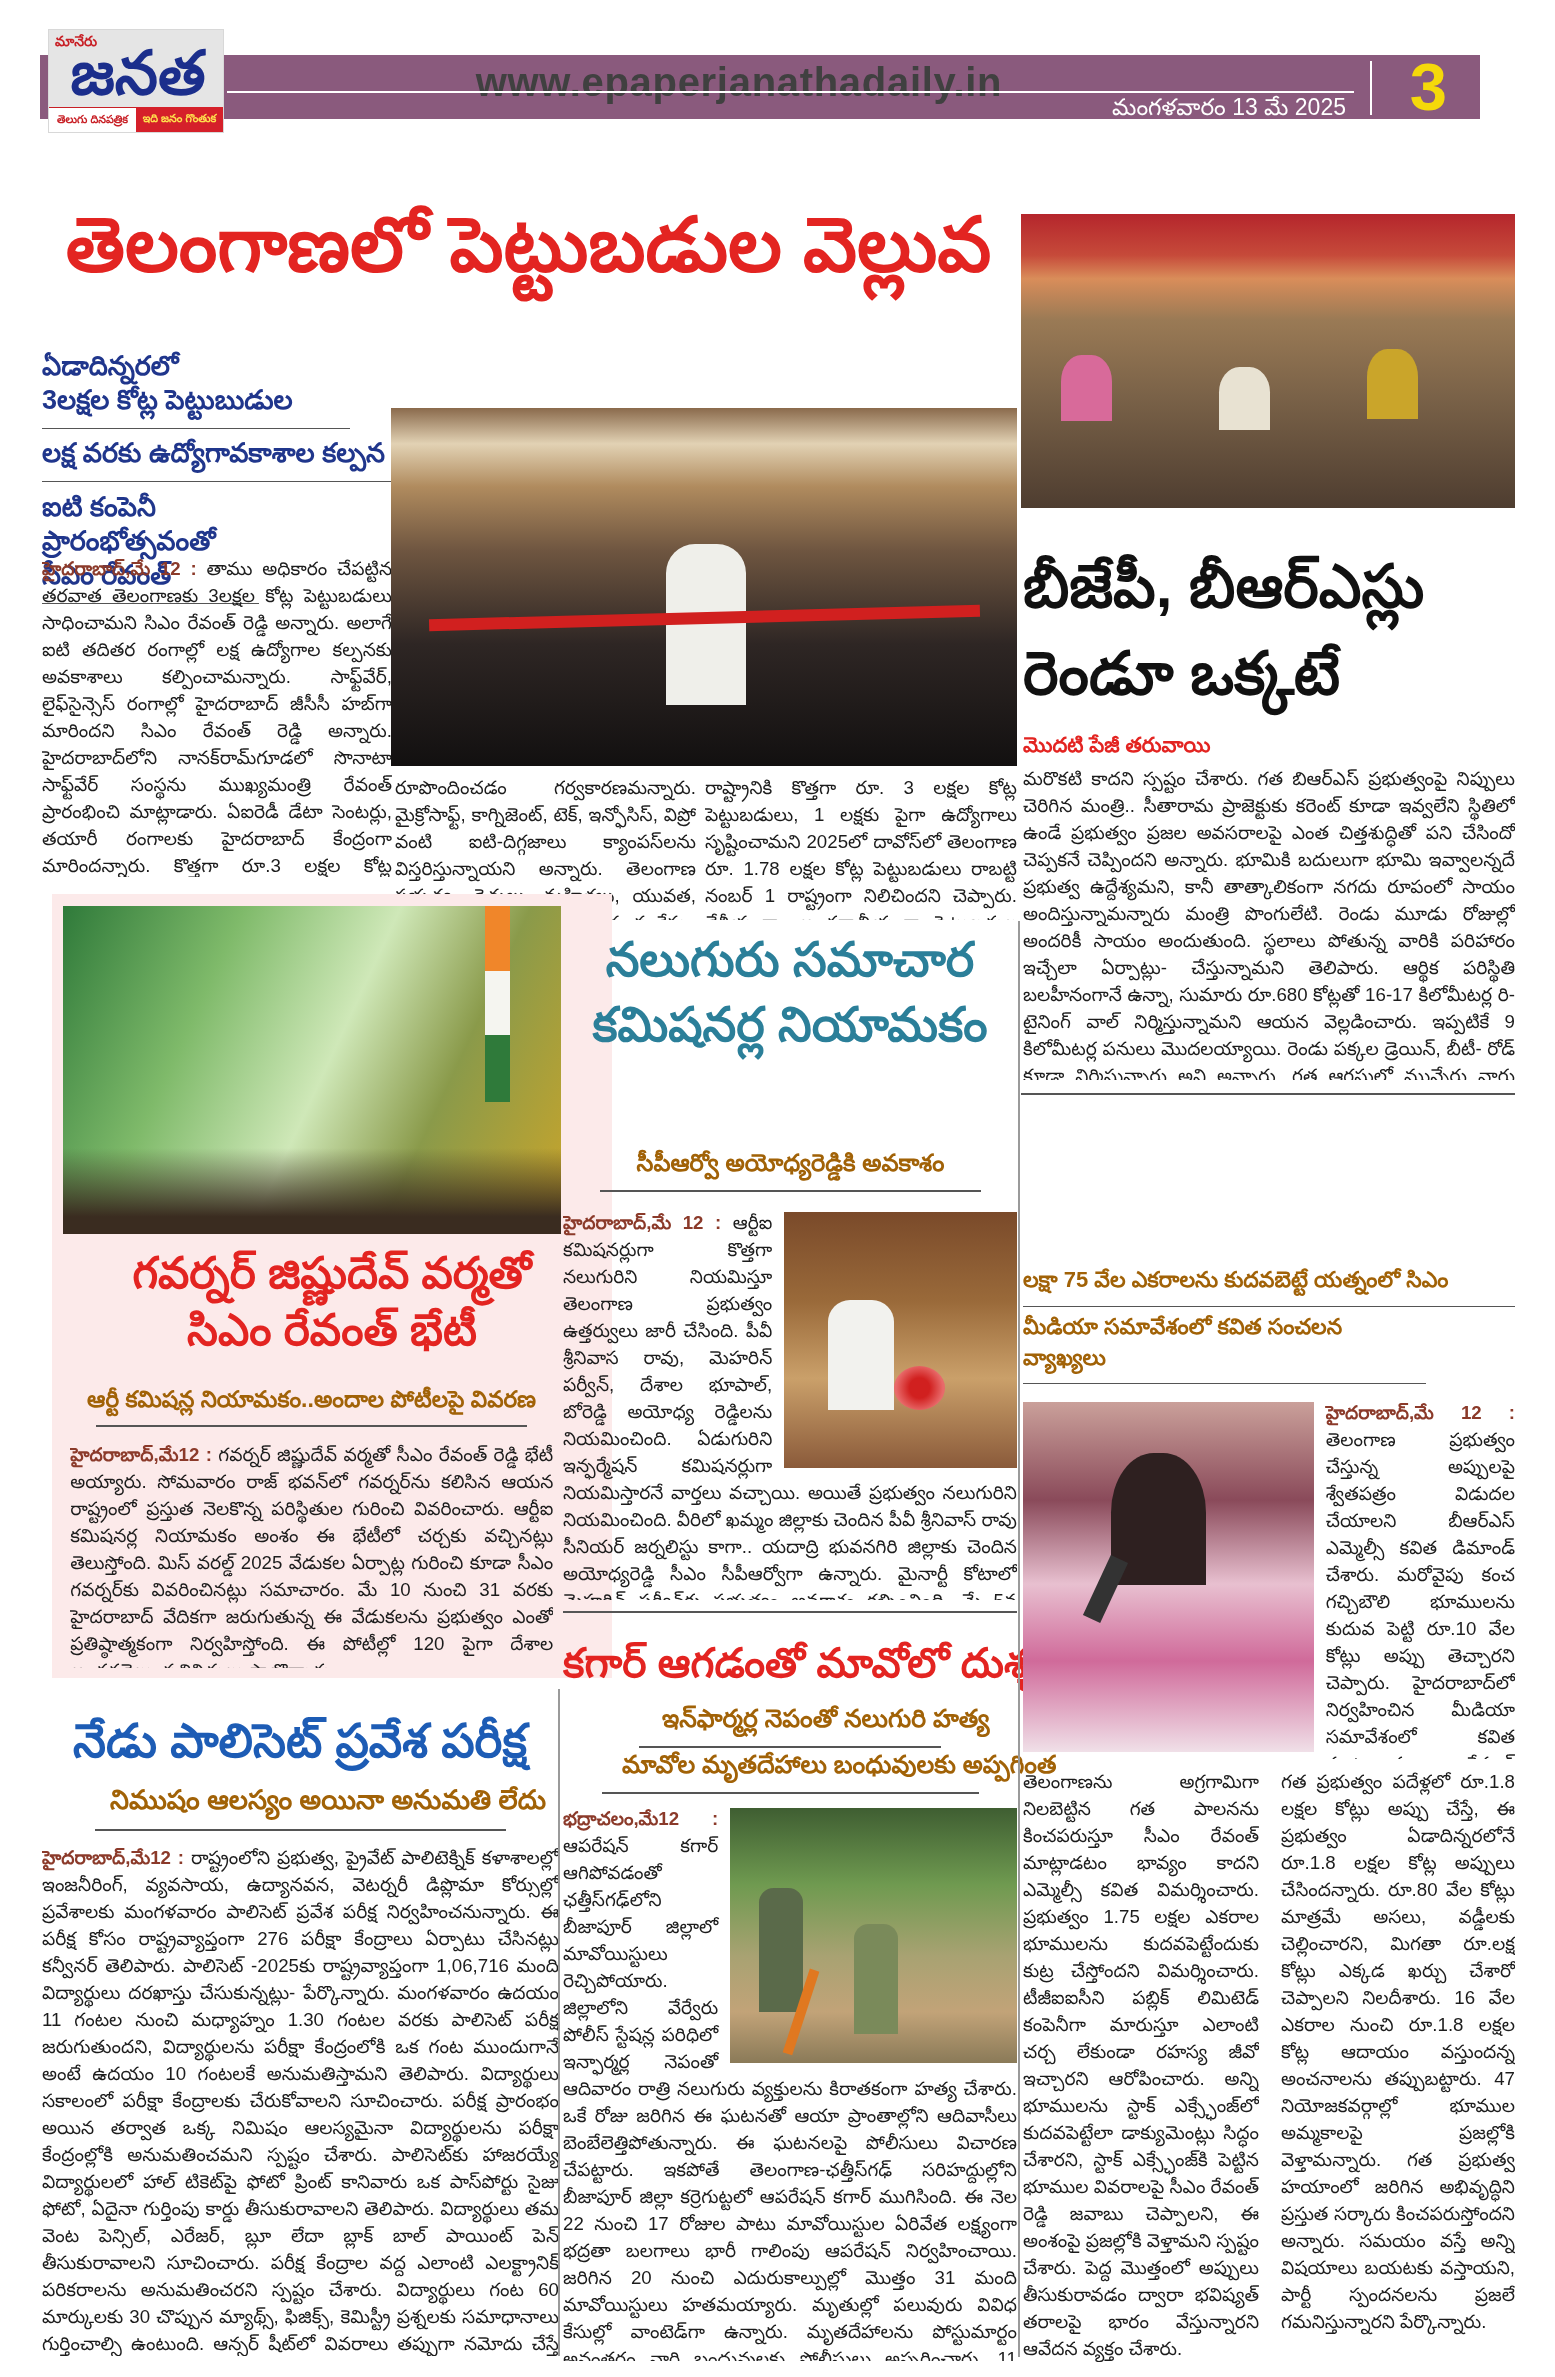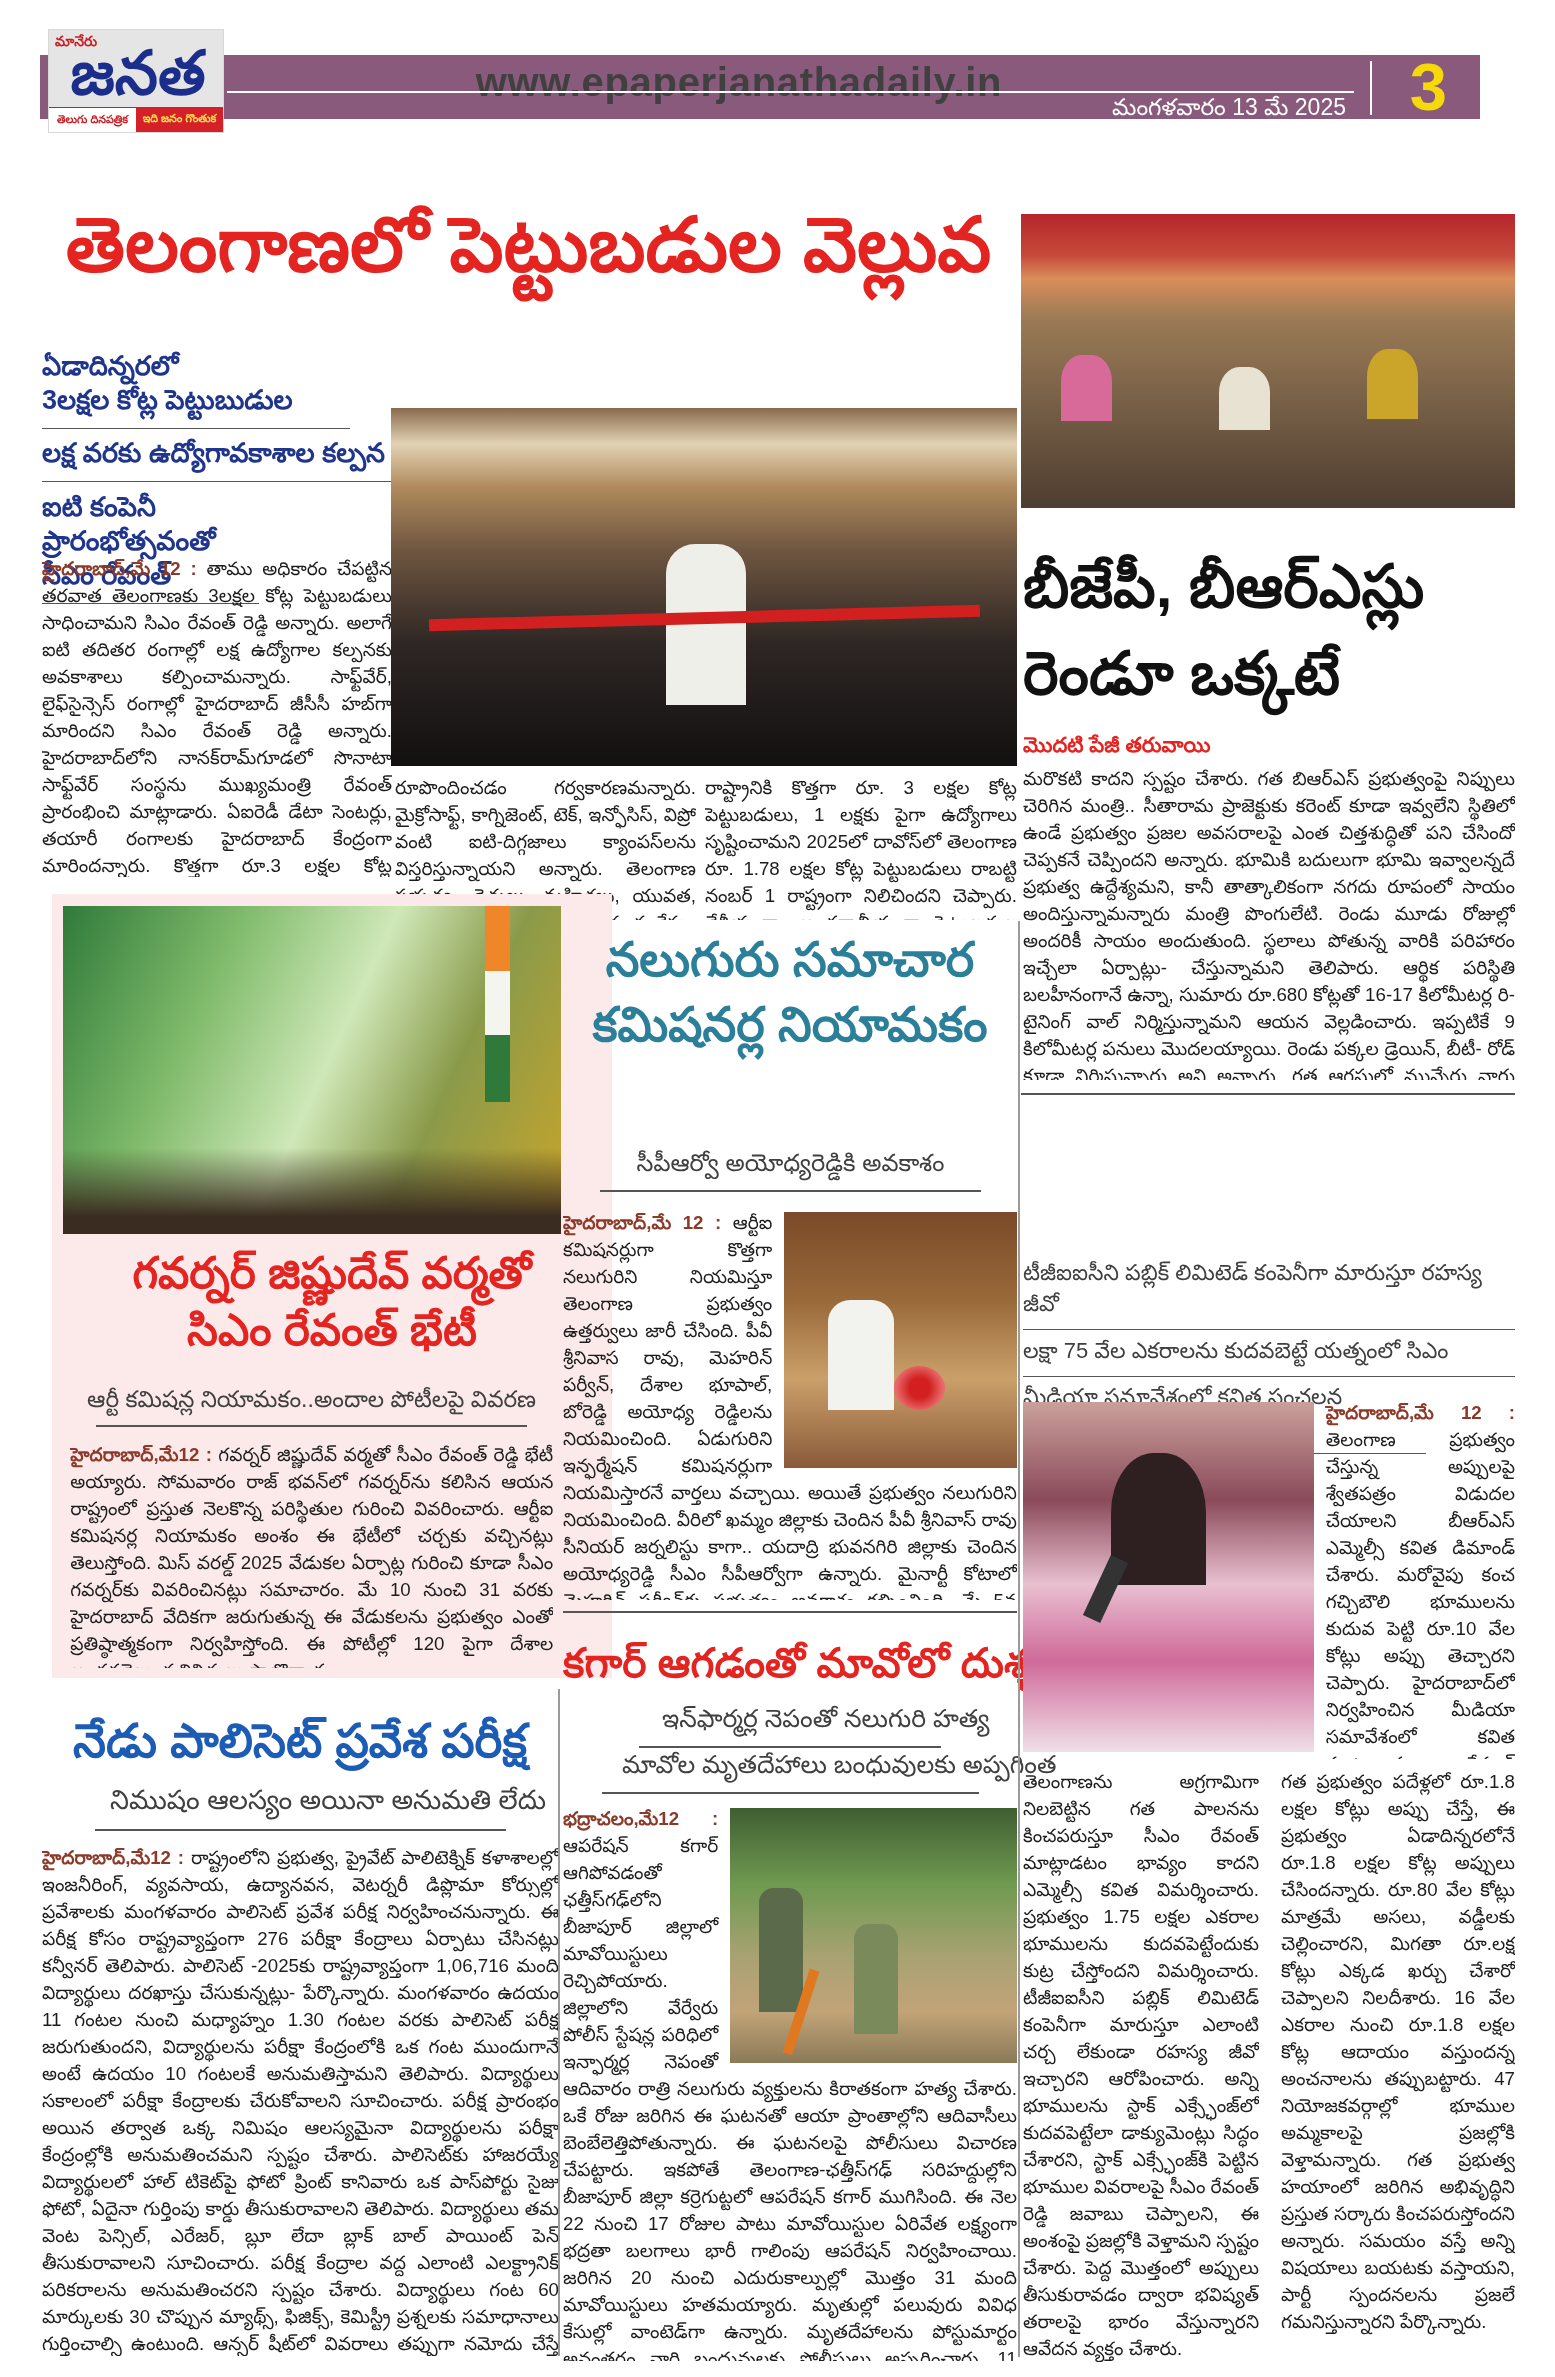--- a/index.html
+++ b/index.html
@@ -19,21 +19,21 @@
   .logo-strip{position:absolute;left:0;right:0;bottom:0;height:25px;display:flex;font-size:11px;font-weight:700;}
   .logo-strip .t1{background:#ffffff;color:#c81f25;flex:1;display:flex;align-items:center;justify-content:center;border-top:1.5px solid #c81f25;}
   .logo-strip .t2{background:#d5202a;color:#ffe14d;flex:1;display:flex;align-items:center;justify-content:center;}
   
   .h-red{color:#e32421;font-weight:800;}
   .h-blue{color:#20368c;font-weight:700;}
   .h-teal{color:#2b7f99;font-weight:800;}
   .h-royal{color:#1d5cb5;font-weight:800;}
   .h-black{color:#111111;font-weight:800;}
   .byline-red{color:#e32421;font-weight:700;font-size:21px;}
-  .subu{color:#404040;font-weight:400;text-align:center;}
+  .subu{color:#a16207;font-weight:700;text-align:center;}
   .subu .ul{display:block;height:1.5px;background:#555;margin:7.3px auto 0 auto;}
   .bodytxt{font-size:18.7px;line-height:27px;text-align:justify;color:#1c1c1c;}
   .dl{font-weight:700;color:#8b3a2a;}
   .pinkbox{background:#fceaea;}
   .photo{background-size:cover;}
   .hr{background:#555;height:1.5px;}
   .vsep{background:#9a9a9a;width:1.5px;}
   p{margin:0;}
 </style>
 </head>
@@ -160,23 +160,20 @@
   <div class="abs h-black" style="left:1023px;top:543px;width:492px;font-size:60px;line-height:1.45;">
     <div>బీజేపీ, బీఆర్ఎస్లు</div>
     <div>రెండూ ఒక్కటే</div>
   </div>
   <div class="abs byline-red" style="left:1023px;top:733px;width:293px;">మొదటి పేజీ తరువాయి</div>
   <div class="abs bodytxt" style="left:1023px;top:765px;width:492px;height:315px;overflow:hidden;">మరొకటి కాదని స్పష్టం చేశారు. గత బిఆర్ఎస్ ప్రభుత్వంపై నిప్పులు చెరిగిన మంత్రి.. సీతారామ ప్రాజెక్టుకు కరెంట్ కూడా ఇవ్వలేని స్థితిలో ఉండే ప్రభుత్వం ప్రజల అవసరాలపై ఎంత చిత్తశుద్ధితో పని చేసిందో చెప్పకనే చెప్పిందని అన్నారు. భూమికి బదులుగా భూమి ఇవ్వాలన్నదే ప్రభుత్వ ఉద్దేశ్యమని, కానీ తాత్కాలికంగా నగదు రూపంలో సాయం అందిస్తున్నామన్నారు మంత్రి పొంగులేటి. రెండు మూడు రోజుల్లో అందరికీ సాయం అందుతుంది. స్థలాలు పోతున్న వారికి పరిహారం ఇచ్చేలా ఏర్పాట్లు- చేస్తున్నామని తెలిపారు. ఆర్థిక పరిస్థితి బలహీనంగానే ఉన్నా, సుమారు రూ.680 కోట్లతో 16-17 కిలోమీటర్ల రి-టైనింగ్ వాల్ నిర్మిస్తున్నామని ఆయన వెల్లడించారు. ఇప్పటికే 9 కిలోమీటర్ల పనులు మొదలయ్యాయి. రెండు పక్కల డ్రెయిన్, బీటీ- రోడ్ కూడా నిర్మిస్తున్నారు అని అన్నారు. గత ఆగస్టులో మున్నేరు వాగు పరివాహక ప్రాంతాల్లో వేలాది కుటుంబాలు వరదల్లో ఇబ్బంది పడ్డాయని, సీఎం రేవంత్ రెడ్డి, తుమ్మల నాగేశ్వరరావు, నేను, భట్టి విక్రమార్క కలిసి ఐదు ఆరు రోజులు అక్కడే పర్యవేక్షించామన్నారు. ఈ ప్రభుత్వం, గత ప్రభుత్వాలాగా జీవో ఇవ్వడంలో కాదు.. పనులు మొదలు పెట్టడంలో నిబద్ధత చూపుతోంది అన్నారు. ఇల్లు కోల్పోయిన పేదలకు స్థలాలు, ఇళ్లు అందిస్తాం. ఇరిగేషన్ భూములు ఉన్నవారు వాటిని ఇవ్వాలి. ప్రభుత్వంలో ఉద్యోగులు కూడా మా కుటుంబ సభ్యులేనని అన్నారు. సమస్యలను ఒప్పుకోకుండా ఎదుర్కోవడం సరైన పద్ధతి కాదు అని వ్యాఖ్యానించారు.</div>
 
   <div class="abs hr" style="left:1021px;top:1093px;width:494px;"></div>
 
   <div class="abs" style="left:1023px;top:1260px;width:492px;">
-    <div class="subu" style="text-align:left;font-size:22px;border-bottom:1.5px solid #555;padding-bottom:7.3px;">
-      <span>టీజీఐఐసీని పబ్లిక్ లిమిటెడ్ కంపెనీగా మారుస్తూ రహస్య జీవో</span>
-    </div>
     <div class="subu" style="text-align:left;font-size:22px;border-bottom:1.5px solid #555;padding:7.3px 0;">
       <span>లక్షా 75 వేల ఎకరాలను కుదవబెట్టే యత్నంలో సిఎం</span>
     </div>
     <div class="subu" style="text-align:left;font-size:22px;border-bottom:1.5px solid #555;padding:7.3px 0;width:82%;">
       <span>మీడియా సమావేశంలో కవిత సంచలన వ్యాఖ్యలు</span>
     </div>
   </div>
   <div class="abs bodytxt" style="left:1023px;top:1399px;width:492px;height:360px;overflow:hidden;">
     <div class="photo" style="float:left;width:291px;height:350px;margin:2.9px 11.7px 4.4px 0;background:linear-gradient(180deg,#caa09a 0%,#8a4a5a 28%,#e8c0d0 52%,#d06a9a 74%,#f0e0e8 100%);">
       <div style="width:95px;height:132px;background:#2e2020;border-radius:45% 45% 0 0;margin:51px 0 0 88px;"></div>

